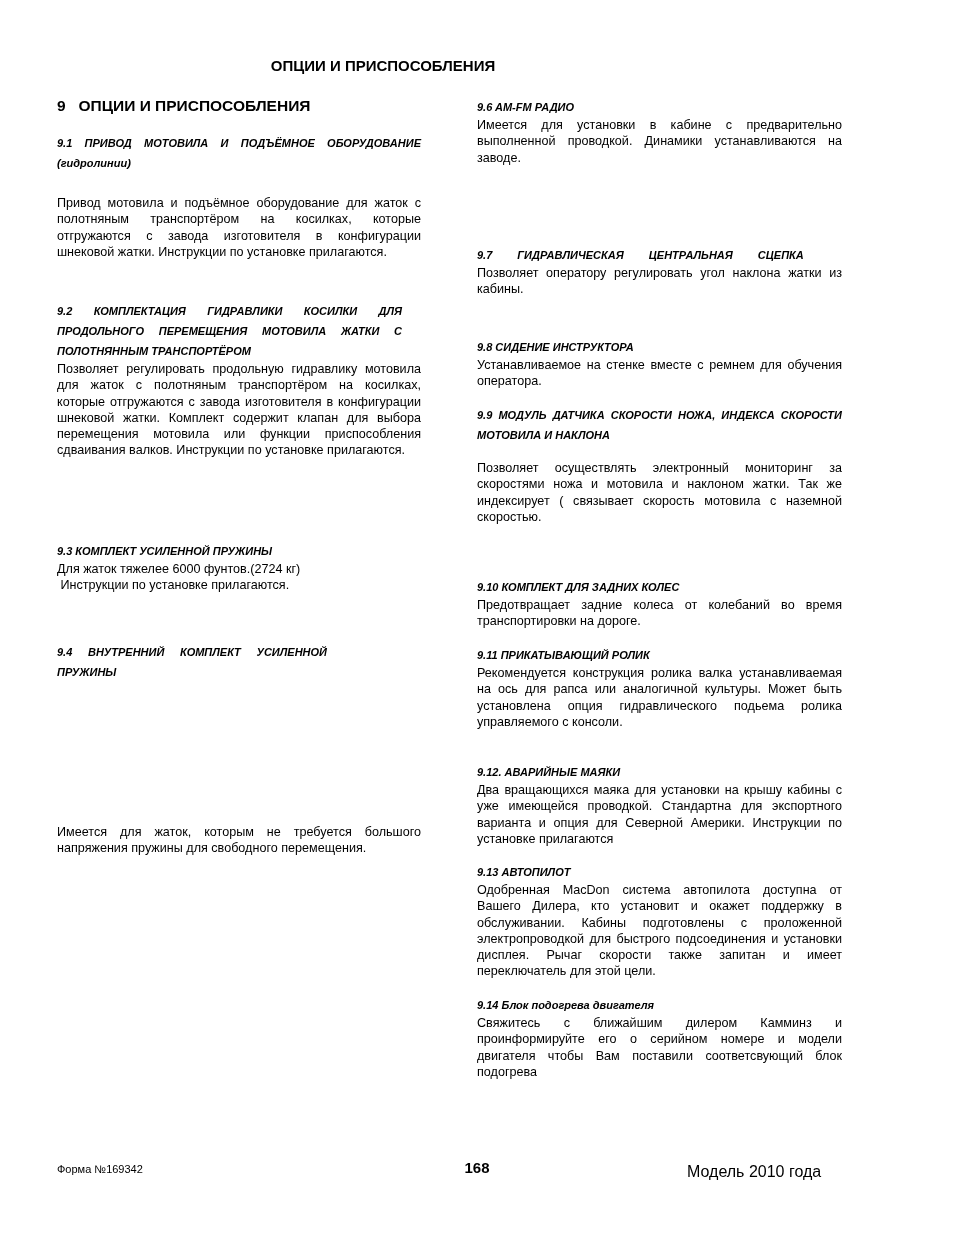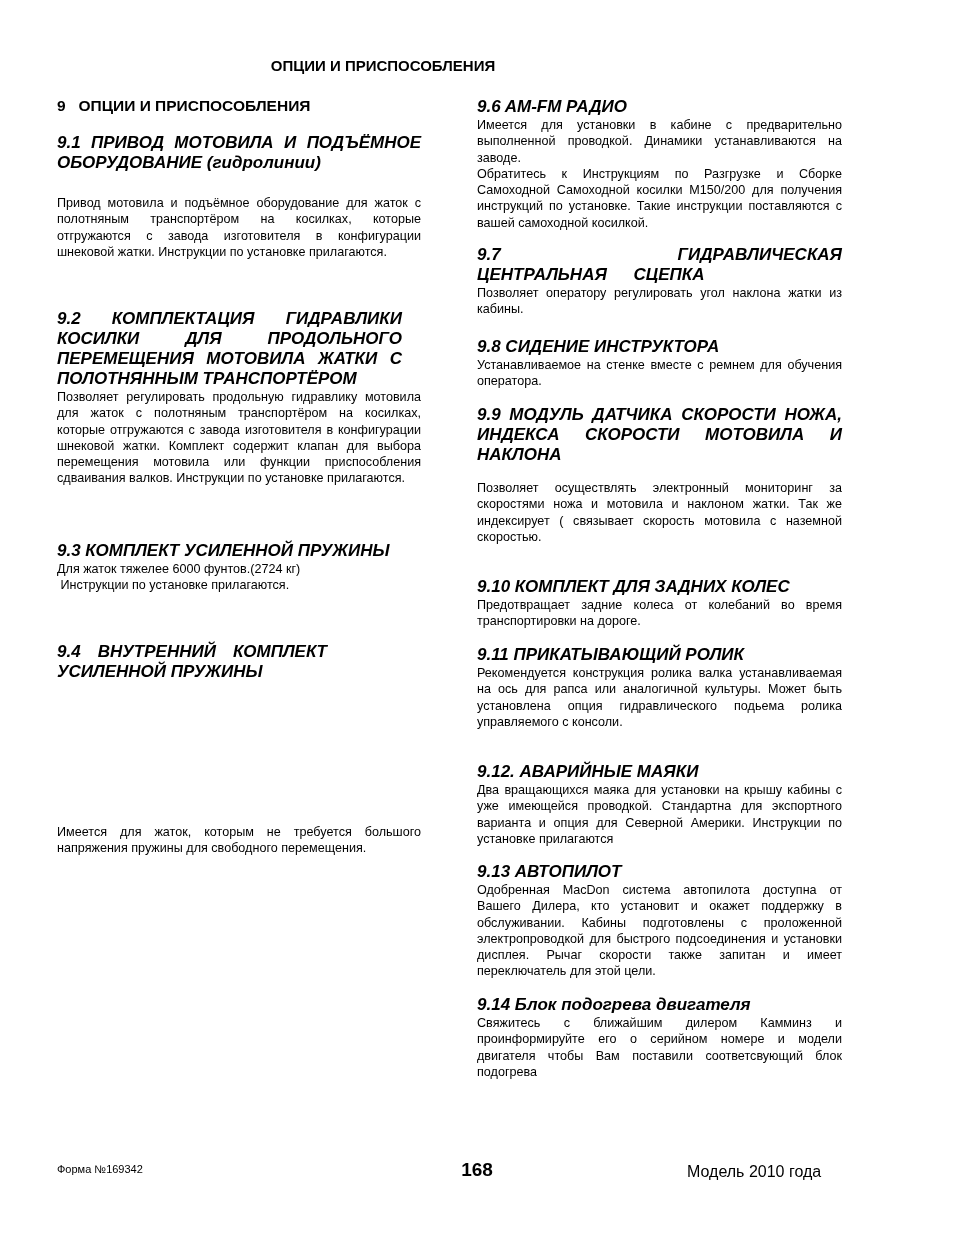--- a/index.html
+++ b/index.html
@@ -4,43 +4,43 @@
 <style>
   html, body { margin: 0; padding: 0; background: #ffffff; }
   body { width: 954px; height: 1235px; position: relative; overflow: hidden;
          font-family: "Liberation Sans", sans-serif; color: #000; }
   .abs { position: absolute; }
   .running-head { left: 0; width: 766px; top: 57px; text-align: center; font-weight: bold; font-size: 15px; }
   .col { position: absolute; }
   .col-left { left: 57px; width: 364px; }
   .col-right { left: 477px; width: 365px; }
   .chap { font-weight: bold; font-size: 15.5px; }
-  .h { font-weight: bold; font-style: italic; font-size: 17px; line-height: 20px; text-align: justify; text-align-last: left; }
+  .h { font-weight: bold; font-style: italic; font-size: 11px; line-height: 20px; text-align: justify; text-align-last: left; }
   .p { font-size: 12.6px; line-height: 16.3px; text-align: justify; text-align-last: left; }
   .p span.l { display: block; }
   .footer-left { left: 57px; top: 1163px; font-size: 11px; }
-  .footer-center { left: 0; width: 954px; top: 1159px; text-align: center; font-weight: bold; font-size: 19px; }
+  .footer-center { left: 0; width: 954px; top: 1159px; text-align: center; font-weight: bold; font-size: 15px; }
   .footer-right { left: 687px; top: 1163px; font-size: 16px; }
 </style>
 </head>
 <body>
 
 <div class="abs running-head">ОПЦИИ И ПРИСПОСОБЛЕНИЯ</div>
 
 <div class="col col-left" style="top:97px;">
   <div class="chap" style="white-space:pre;">9   ОПЦИИ И ПРИСПОСОБЛЕНИЯ</div>
 </div>
 
 <div class="col col-left" style="top:133px;">
   <div class="h">9.1 ПРИВОД МОТОВИЛА И ПОДЪЁМНОЕ ОБОРУДОВАНИЕ (гидролинии)</div>
   <div class="p" style="margin-top:22px;">Привод мотовила и подъёмное оборудование для жаток с полотняным транспортёром на косилках, которые отгружаются с завода изготовителя в конфигурации шнековой жатки. Инструкции по установке прилагаются.</div>
 </div>
 
 <div class="col col-left" style="top:301px;">
-  <div class="h" style="width:345px;margin-top:8px;">9.2  КОМПЛЕКТАЦИЯ ГИДРАВЛИКИ КОСИЛКИ ДЛЯ ПРОДОЛЬНОГО ПЕРЕМЕЩЕНИЯ МОТОВИЛА ЖАТКИ С ПОЛОТНЯННЫМ ТРАНСПОРТЁРОМ</div>
+  <div class="h" style="width:345px;">9.2  КОМПЛЕКТАЦИЯ ГИДРАВЛИКИ КОСИЛКИ ДЛЯ ПРОДОЛЬНОГО ПЕРЕМЕЩЕНИЯ МОТОВИЛА ЖАТКИ С ПОЛОТНЯННЫМ ТРАНСПОРТЁРОМ</div>
   <div class="p" style="">Позволяет регулировать продольную гидравлику мотовила для жаток с полотняным транспортёром на косилках, которые отгружаются с завода изготовителя в конфигурации шнековой жатки. Комплект содержит клапан для выбора перемещения мотовила или функции приспособления сдваивания валков. Инструкции по установке прилагаются.</div>
 </div>
 
 <div class="col col-left" style="top:541px;">
   <div class="h">9.3  КОМПЛЕКТ УСИЛЕННОЙ ПРУЖИНЫ</div>
   <div class="p">
     <span class="l">Для жаток тяжелее 6000 фунтов.(2724 кг)</span>
     <span class="l" style="white-space:pre;"> Инструкции по установке прилагаются.</span>
   </div>
 </div>
@@ -50,21 +50,20 @@
 </div>
 
 <div class="col col-left" style="top:810px;">
   <div class="p" style="margin-top:14px;">Имеется для жаток, которым не требуется большого напряжения пружины для свободного перемещения.</div>
 </div>
 
 <div class="col col-right" style="top:97px;">
   <div class="h">9.6 AM-FM РАДИО</div>
   <div class="p">
     <span class="l">Имеется для установки в кабине с предварительно выполненной проводкой. Динамики устанавливаются на заводе.</span>
-    <span class="l">Обратитесь к Инструкциям по Разгрузке и Сборке Самоходной Самоходной косилки M150/200 для получения инструкций по установке. Такие инструкции поставляются с вашей самоходной косилкой.</span>
   </div>
 </div>
 
 <div class="col col-right" style="top:245px;">
   <div class="h" style="word-spacing:22px;">9.7    ГИДРАВЛИЧЕСКАЯ ЦЕНТРАЛЬНАЯ СЦЕПКА</div>
   <div class="p">Позволяет оператору регулировать угол наклона жатки из кабины.</div>
 </div>
 
 <div class="col col-right" style="top:337px;">
   <div class="h">9.8  СИДЕНИЕ ИНСТРУКТОРА</div>

